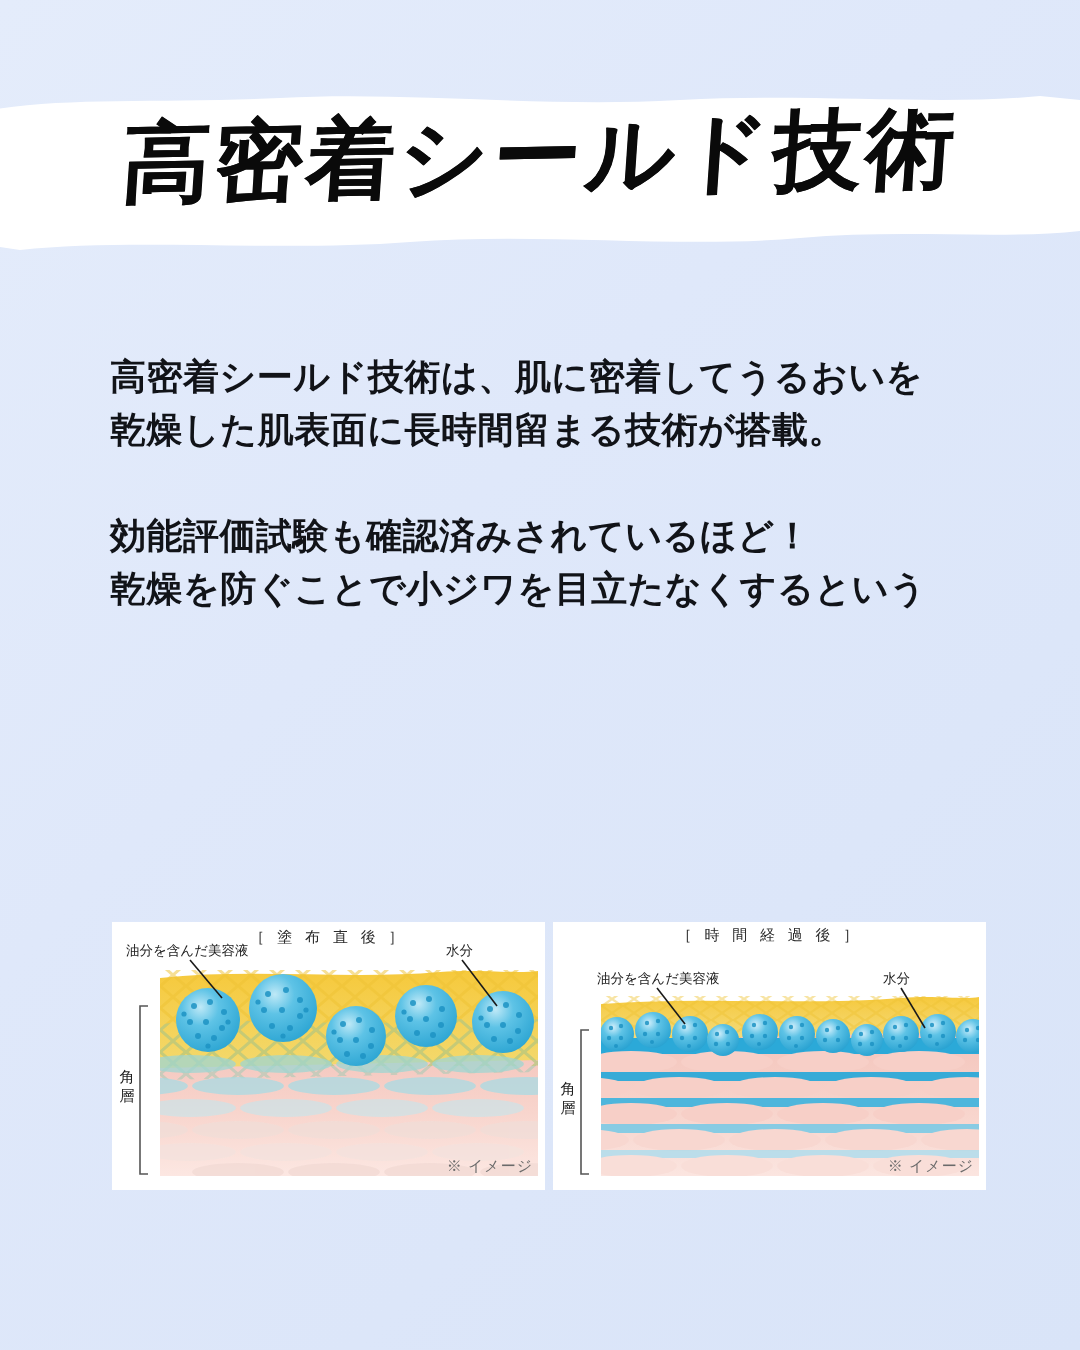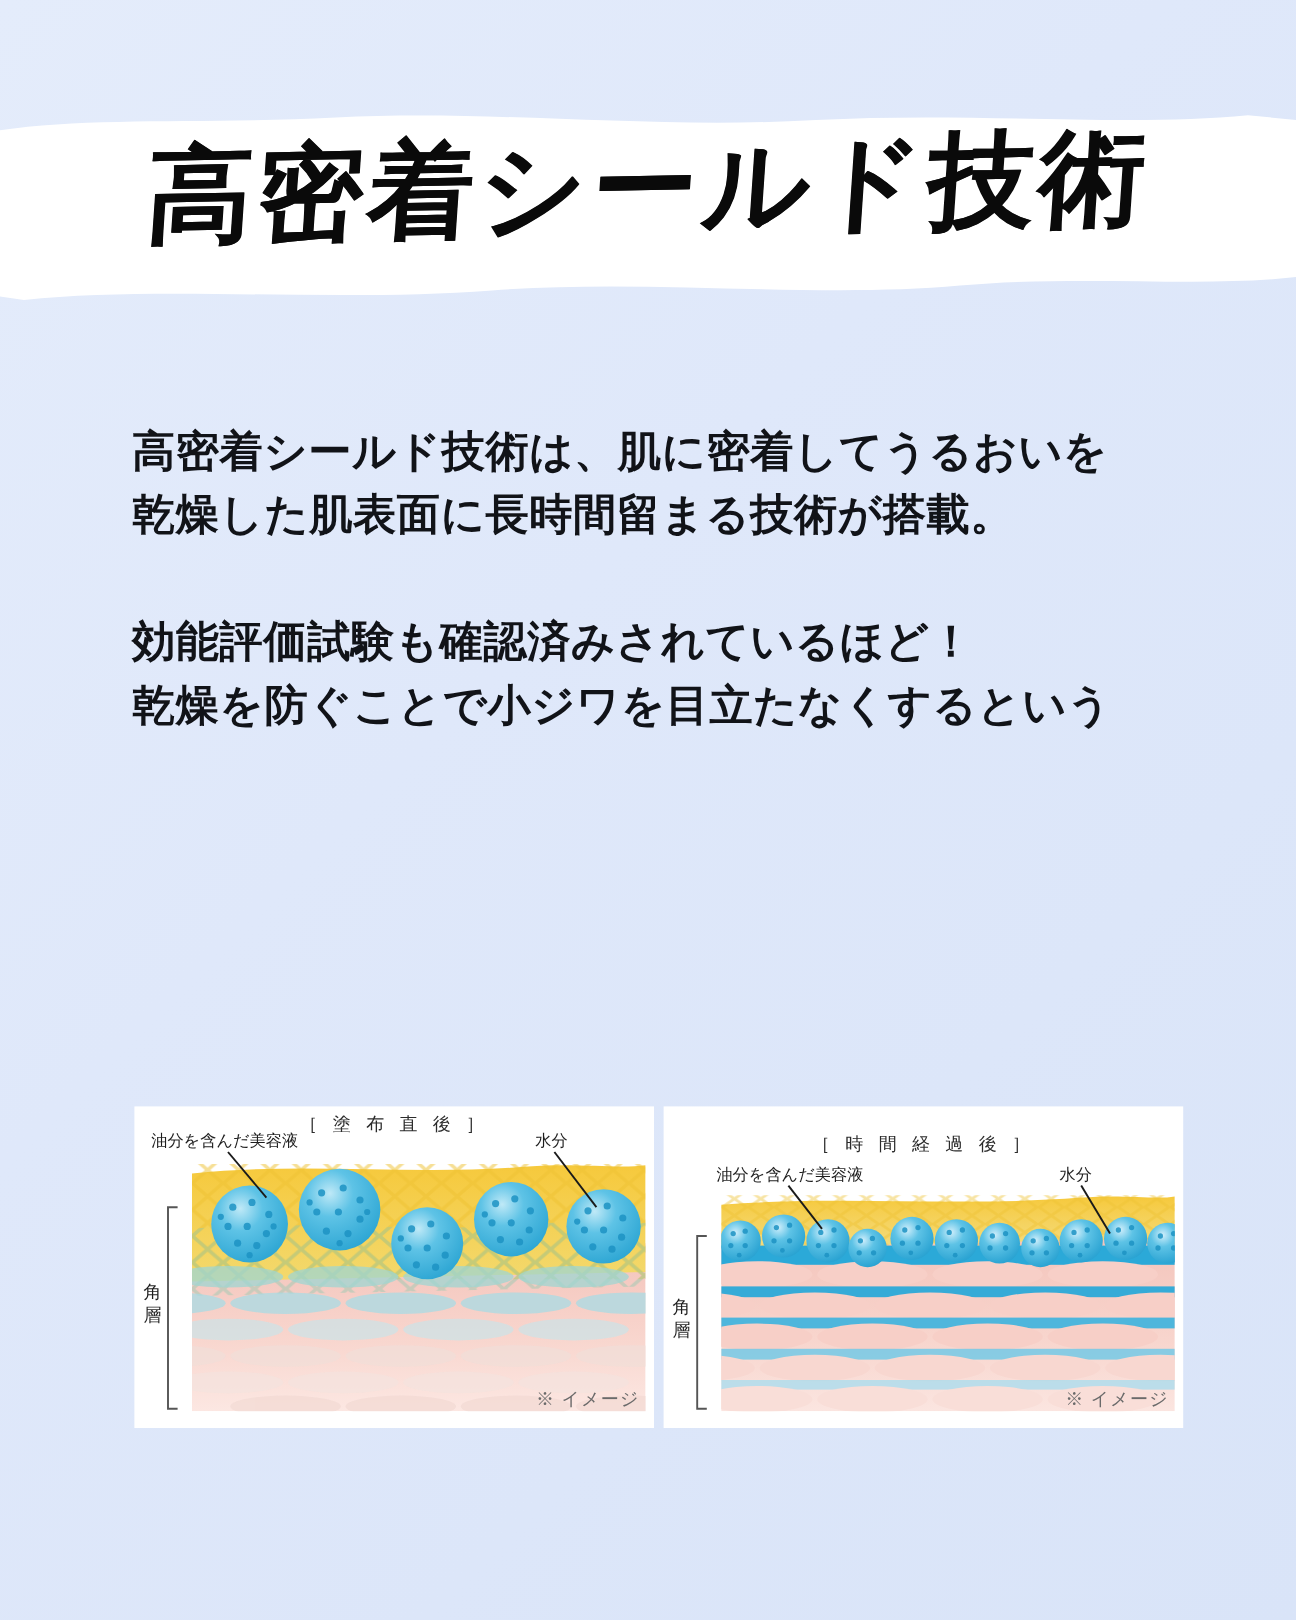--- a/index.html
+++ b/index.html
@@ -36,21 +36,21 @@
   
   #diagrams{position:absolute;left:0;top:922px;width:1080px;height:270px;}
   .panel{position:absolute;top:0;background:#ffffff;overflow:hidden;}
   #panel-left{left:67px;width:433px;height:268px;margin-left:45px;}
   #panel-right{left:553px;width:433px;height:268px;}
   .panel-title{
     position:absolute;top:6px;width:100%;text-align:center;
     font-size:15px;letter-spacing:4px;color:#2b2b2b;
     font-family:"DejaVu Serif","Liberation Serif",serif;
   }
-  #panel-right .panel-title{top:22px;}
+  #panel-right .panel-title{top:4px;}
   .lbl{
     position:absolute;font-size:13.5px;color:#1d1d1d;white-space:nowrap;
     font-family:"DejaVu Sans","Liberation Sans",sans-serif;
     text-align:right;
   }
   .kakuso{
     position:absolute;font-size:15px;color:#1d1d1d;line-height:19px;
     text-align:center;width:18px;
     font-family:"DejaVu Sans","Liberation Sans",sans-serif;
   }

